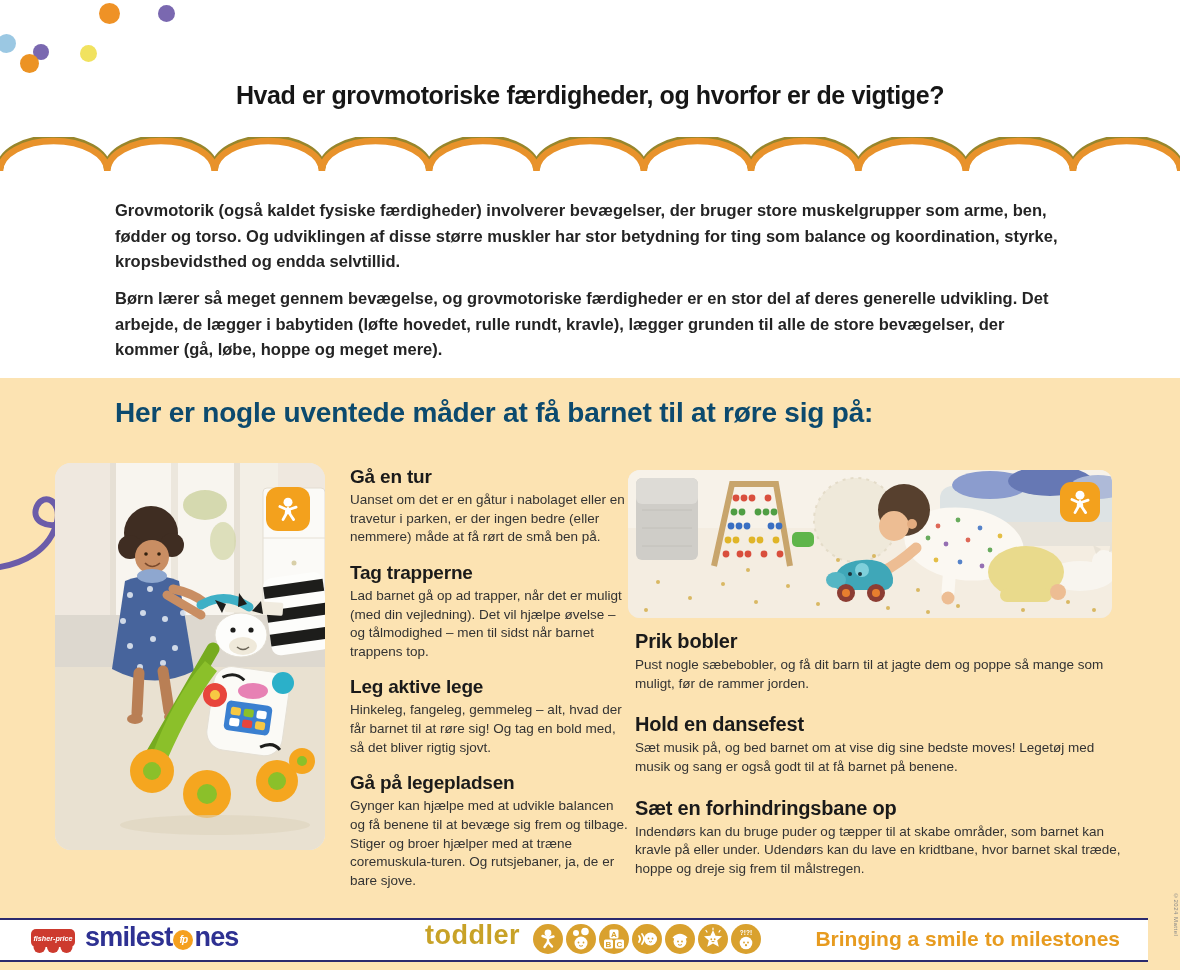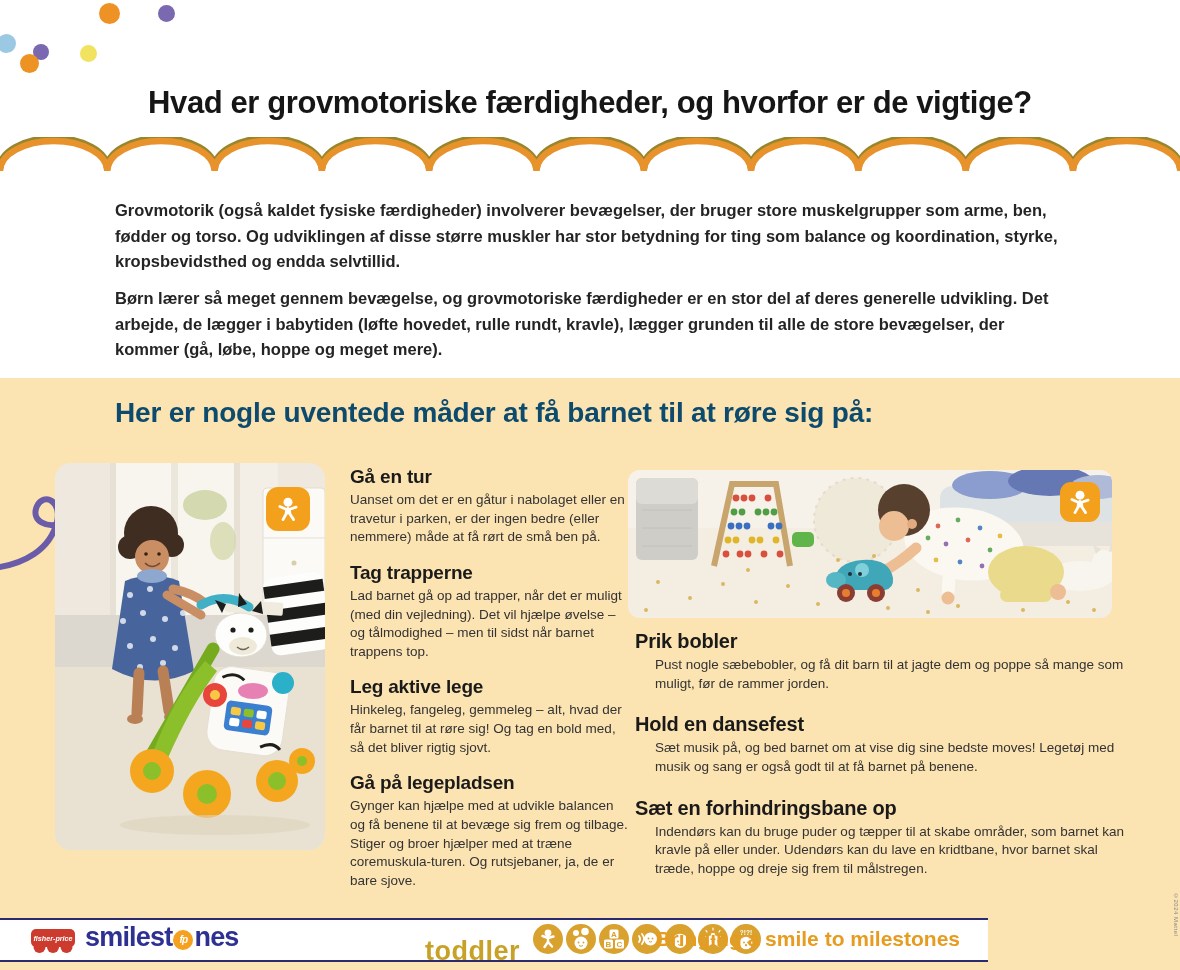--- a/index.html
+++ b/index.html
@@ -2,21 +2,21 @@
 <html><head>
 <meta charset="utf-8">
 <style>
   html,body{margin:0;padding:0;background:#fff;}
   .page{position:relative;width:1180px;height:970px;background:#ffffff;overflow:hidden;
         font-family:"Liberation Sans",sans-serif;color:#1d1d1d;}
   
   .dot{position:absolute;border-radius:50%;}
   
   .page-title{position:absolute;top:64px;left:0;width:1180px;text-align:center;
-              font-size:31px;font-weight:700;letter-spacing:-0.4px;color:#161616;}
+              font-size:25px;font-weight:700;letter-spacing:-0.4px;color:#161616;}
   
   .scallop{position:absolute;top:137px;left:0;width:1180px;height:44px;}
   
   .intro-p{position:absolute;left:115px;width:945px;font-size:16.5px;line-height:1.55;
            color:#242424;font-weight:700;margin:0;}
   .intro-p1{top:198px;} .intro-p2{top:286px;}
   
   .yellow-section{position:absolute;left:0;top:378px;width:1180px;height:592px;background:#fce3b2;}
   .section-heading{position:absolute;left:115px;top:397px;font-size:28px;font-weight:700;
                    color:#0c4a6e;letter-spacing:-0.2px;margin:0;}
@@ -30,31 +30,31 @@
   .badge-left{right:15px;top:24px;width:44px;height:44px;}
   .badge-right{right:12px;top:12px;width:40px;height:40px;border-radius:11px;}
   .badge svg{width:30px;height:30px;}
   
   .tips-col{position:absolute;}
   .tips-left{left:350px;top:466px;width:278px;}
   .tips-right{left:635px;top:630px;width:492px;}
   .tip-title{font-size:19px;font-weight:700;color:#1a1a1a;margin:0 0 3px 0;letter-spacing:-0.2px;}
   .tips-right .tip-title{font-size:20px;}
   .tip-body{font-size:13.5px;line-height:1.38;color:#333;margin:0 0 15px 0;}
-  .tips-right .tip-body{margin-bottom:20px;margin-left:20px;}
-  
-  .footer{position:absolute;left:0;top:918px;width:988px;height:40px;background:#ffffff;
+  .tips-right .tip-body{margin-bottom:20px;}
+  
+  .footer{position:absolute;left:0;top:918px;width:1148px;height:40px;background:#ffffff;
           border-top:2px solid #2b2a6e;border-bottom:2px solid #2b2a6e;}
   .fp-logo{position:absolute;left:30px;top:7px;width:46px;height:28px;}
   .smilestones{position:absolute;left:85px;top:2px;display:flex;align-items:center;
                font-size:27px;font-weight:700;color:#2e3192;letter-spacing:-0.8px;}
   .fp-circle{width:20px;height:20px;border-radius:50%;background:#f5a01e;color:#fff;
              font-size:10px;font-style:italic;font-weight:700;display:flex;align-items:center;
              justify-content:center;margin:4px 1px 0 1px;}
-  .stage-label{position:absolute;left:425px;top:16px;font-size:27px;font-weight:700;
+  .stage-label{position:absolute;left:425px;top:0;font-size:27px;font-weight:700;
                color:#c8a227;letter-spacing:0.5px;}
   .milestone-icons{position:absolute;left:533px;top:4px;display:flex;gap:3px;}
   .mi{width:30px;height:30px;border-radius:50%;background:#d9a12e;display:flex;
       align-items:center;justify-content:center;}
   .mi svg{width:24px;height:24px;}
   .tagline{position:absolute;right:28px;top:7px;font-size:21px;font-weight:700;color:#e79b1f;text-align:right;}
   .copyright{position:absolute;right:1px;top:893px;font-size:6px;color:#888;
              writing-mode:vertical-rl;letter-spacing:0.5px;}
 </style>
 </head>

